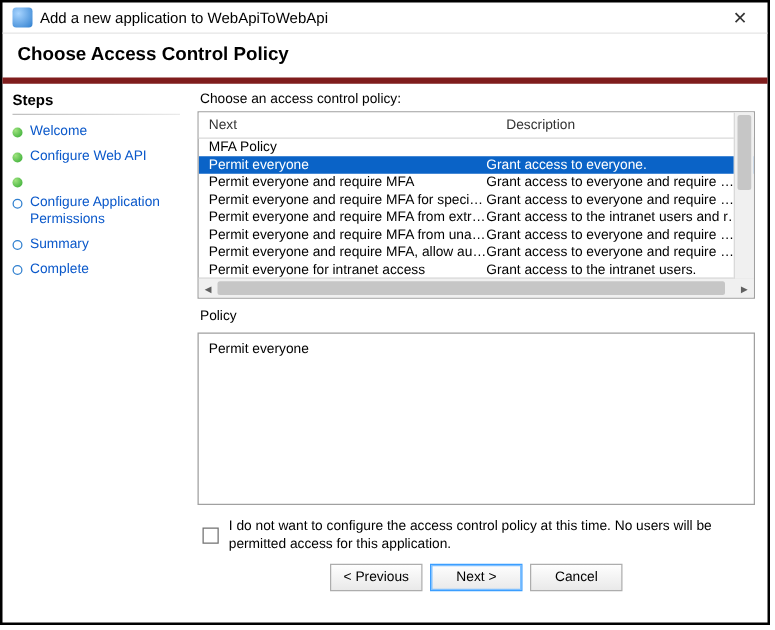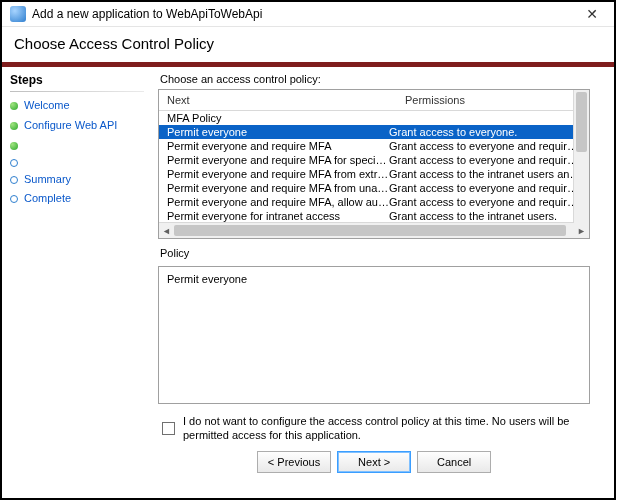--- a/index.html
+++ b/index.html
@@ -2,32 +2,32 @@
 <html><head>
 <meta charset="utf-8">
 <style>
   html,body{margin:0;padding:0;font-family:"Segoe UI",Tahoma,sans-serif;font-size:11px;color:#000;background:#fff}
   .frame{width:616px;height:500px;border:2px solid #000;box-sizing:border-box;position:relative;display:flex;flex-direction:column}
   .titlebar{display:flex;align-items:center;padding:4px 8px;border-bottom:1px solid #e5e5e5}
   .title-text{margin-left:6px;flex:1;font-size:12px}
   .close{width:28px;text-align:center;font-size:14px;color:#333;cursor:default}
   .app-icon{width:16px;height:16px;display:inline-block;position:relative}
   .app-icon::before{content:"";position:absolute;inset:0;background:radial-gradient(circle at 30% 30%,#a7d4ff,#2f7fcf);border-radius:3px}
-  .header{padding:8px 28px 10px 12px;font-weight:normal;font-size:15px}
+  .header{padding:8px 28px 10px 12px;font-weight:bold;font-size:15px}
   .body{flex:1;display:flex;border-top:5px solid #7f1d1d;min-height:0}
   .side{width:150px;padding:6px 8px 0 8px;box-sizing:border-box}
   .side-title{font-weight:bold;margin-bottom:4px;font-size:12px}
   .side-sep{height:1px;background:linear-gradient(to right,#bfbfbf 0%,#eaeaea 100%);margin:2px 0 4px}
   .step{display:flex;align-items:flex-start;padding:3px 0;line-height:1.25}
   .bullet{width:8px;height:8px;border-radius:50%;margin:3px 6px 0 0;flex:0 0 8px;box-sizing:border-box}
   .bullet.done{background:radial-gradient(circle at 30% 30%,#9fe37f,#2fa82f)}
   .bullet.pending{background:#fff;border:1.5px solid #2f7fcf}
   .step-link{color:#0a58ca}
   .step-current{color:#000}
-  .main{flex:1;padding:6px 24px 0 6px;display:flex;flex-direction:column;min-width:0}
+  .main{flex:1;padding:6px 10px 0 6px;display:flex;flex-direction:column;min-width:0}
   .label{margin:0 0 4px 2px}
   .list-wrap{border:1px solid #a0a0a0;height:148px;position:relative;display:flex;flex-direction:column}
   .list-head,.row{display:flex}
   .list-head{background:#fff;border-bottom:1px solid #d9d9d9}
   .list-head .col{padding:4px 8px;color:#333}
   .col.name{width:222px;flex:0 0 222px}
   .col.desc{flex:1;white-space:nowrap;overflow:hidden;text-overflow:ellipsis}
   .list-body{flex:1;overflow:hidden;position:relative}
   .row{padding:1px 8px;white-space:nowrap}
   .row .col{white-space:nowrap;overflow:hidden;text-overflow:ellipsis}
@@ -68,39 +68,40 @@
           </div>
           <div class="step">
             <span class="bullet done"></span>
             <span class="step-link">Configure Web API</span>
           </div>
           <div class="step">
             <span class="bullet done"></span>
           </div>
           <div class="step">
             <span class="bullet pending"></span>
+            <span class="step-link">Configure Application Permissions</span>
           </div>
           <div class="step">
             <span class="bullet pending"></span>
             <span class="step-link">Summary</span>
           </div>
           <div class="step">
             <span class="bullet pending"></span>
             <span class="step-link">Complete</span>
           </div>
         </div>
     </div>
 
     <div class="main">
       <div class="label">Choose an access control policy:</div>
 
       <div class="list-wrap">
         <div class="list-head">
           <div class="col name">Next</div>
-          <div class="col desc">Permissions</div>
+          <div class="col desc">Description</div>
         </div>
         <div class="list-body" id="rows">
             <div class="row">
               <div class="col name">MFA Policy</div>
               <div class="col desc"></div>
             </div>
             <div class="row sel">
               <div class="col name">Permit everyone</div>
               <div class="col desc">Grant access to everyone.</div>
             </div>

